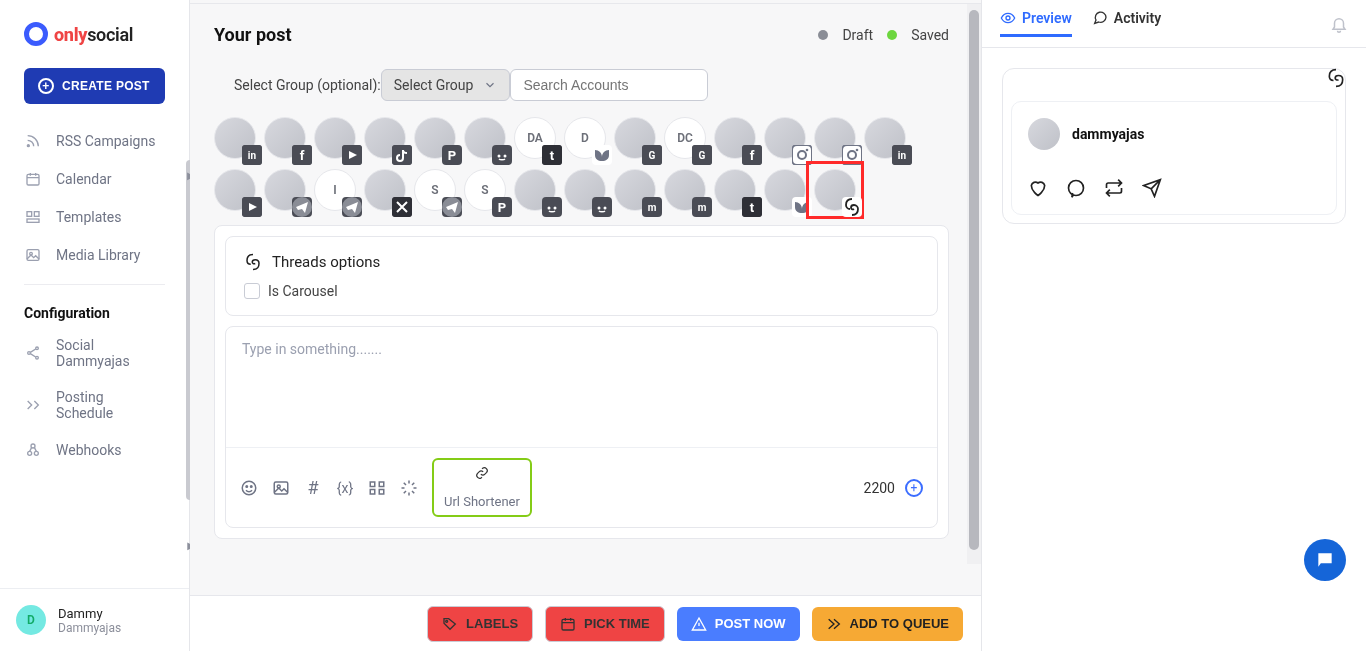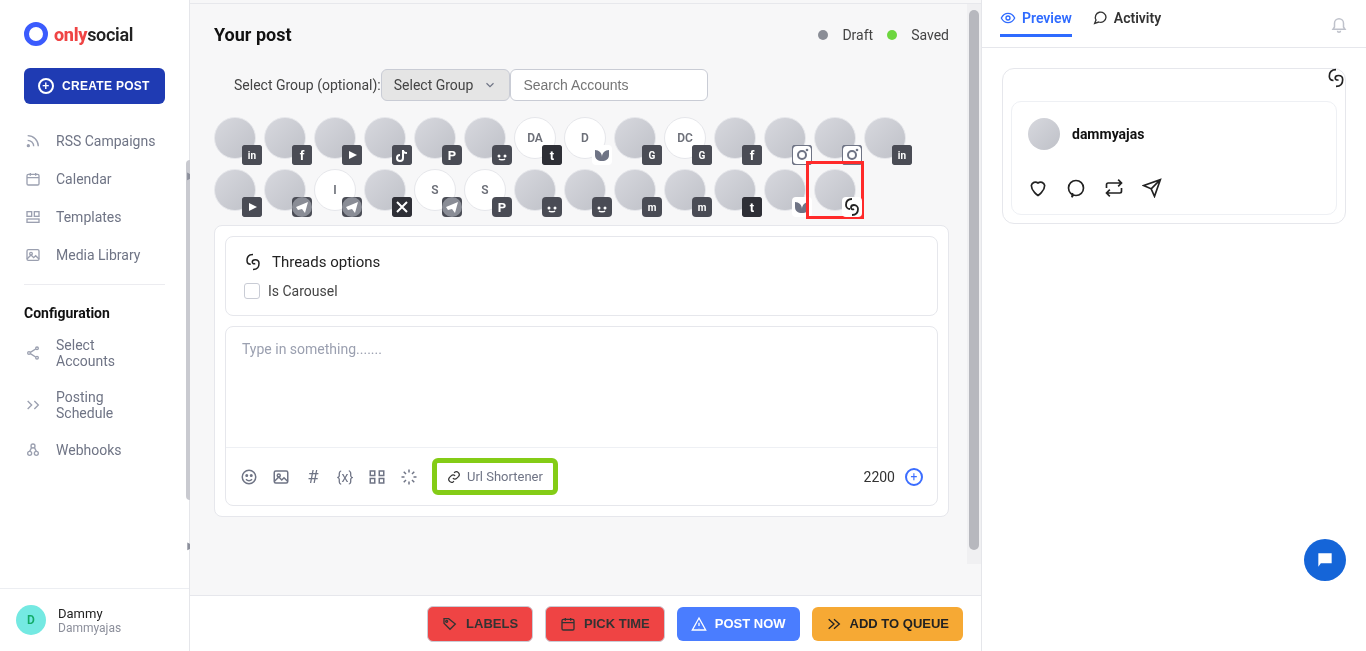--- a/index.html
+++ b/index.html
@@ -57,21 +57,21 @@
 .panel { background: #fff; border: 1px solid #e6e7ec; border-radius: 8px; margin-top: 14px; }
 .opts { padding: 16px 18px; border: 1px solid #e6e7ec; border-radius: 8px; margin: 10px; }
 .opts-title { display: flex; align-items: center; gap: 10px; font-size: 15px; color: #222; }
 .carousel { display: flex; align-items: center; gap: 8px; margin-top: 12px; font-size: 14px; color: #444; }
 .chk { width: 16px; height: 16px; border: 1px solid #c9ccd5; border-radius: 3px; display:inline-block; }
 .editor { margin: 6px 10px 10px; border: 1px solid #e6e7ec; border-radius: 8px; }
 .editor-text { padding: 14px 16px; min-height: 120px; color: #9ba0b0; font-size: 14px; }
 .editor-toolbar { display: flex; align-items: center; justify-content: space-between; padding: 10px 14px; border-top: 1px solid #eef0f4; }
 .tb-left { display: flex; align-items: center; gap: 14px; color: #6f7485; }
 .tb-ic { width: 18px; height: 18px; display:inline-flex; align-items:center; justify-content:center; cursor:pointer;}
-.url-short { border:5px solid #84cc16; border-radius:6px; padding:6px 10px; display:flex; align-items:center; gap:6px; font-size:13px; cursor:pointer; }
+.url-short { border:2px solid #84cc16; border-radius:6px; padding:6px 10px; display:flex; align-items:center; gap:14px; font-size:13px; cursor:pointer;flex-direction:column; }
 .tb-right { display:flex; align-items:center; gap:10px; color:#333; font-size:14px;}
 .tb-plus { width:18px; height:18px; border:2px solid #3b6dff; color:#3b6dff; border-radius:50%; display:inline-flex; align-items:center; justify-content:center; font-size:12px;}
 
 .bottom-bar { height: 56px; background: #fff; border-top: 1px solid #e6e7ec; display: flex; align-items: center; justify-content: flex-end; gap: 12px; padding: 0 18px; }
 .btn { border-radius: 6px; padding: 9px 14px; font-size: 13px; font-weight: 600; display:flex; align-items:center; gap:8px; cursor:pointer; }
 .btn.outline { border:1px solid #c9ccd5; background:#ef4444; color:#333; }
 .btn.primary { border:none; background:#4a7dff; color:#fff; }
 .btn.warn { border:none; background:#f6a934; color:#222; }
 
 
@@ -151,21 +151,21 @@
       <div class="nav-title">Configuration</div>
       <div class="nav-item">
         <span class="ic">
             <svg width="16" height="16" viewBox="0 0 24 24" fill="none" stroke="currentColor" stroke-width="2">
               <circle cx="18" cy="5" r="2"></circle>
               <circle cx="6" cy="12" r="2"></circle>
               <circle cx="18" cy="19" r="2"></circle>
               <path d="M8 11l8-5M8 13l8 5"></path>
             </svg>
           </span>
-        <span style="max-width:90px">Select Accounts</span>
+        <span style="max-width:90px">Social Dammyajas</span>
       </div>
       <div class="nav-item">
         <span class="ic">
             <svg width="16" height="16" viewBox="0 0 24 24" fill="none" stroke="currentColor" stroke-width="2">
               <path d="M4 6l6 6-6 6M14 6l6 6-6 6"></path>
             </svg>
           </span>
         <span style="max-width:90px">Posting Schedule</span>
       </div>
       <div class="nav-item">

